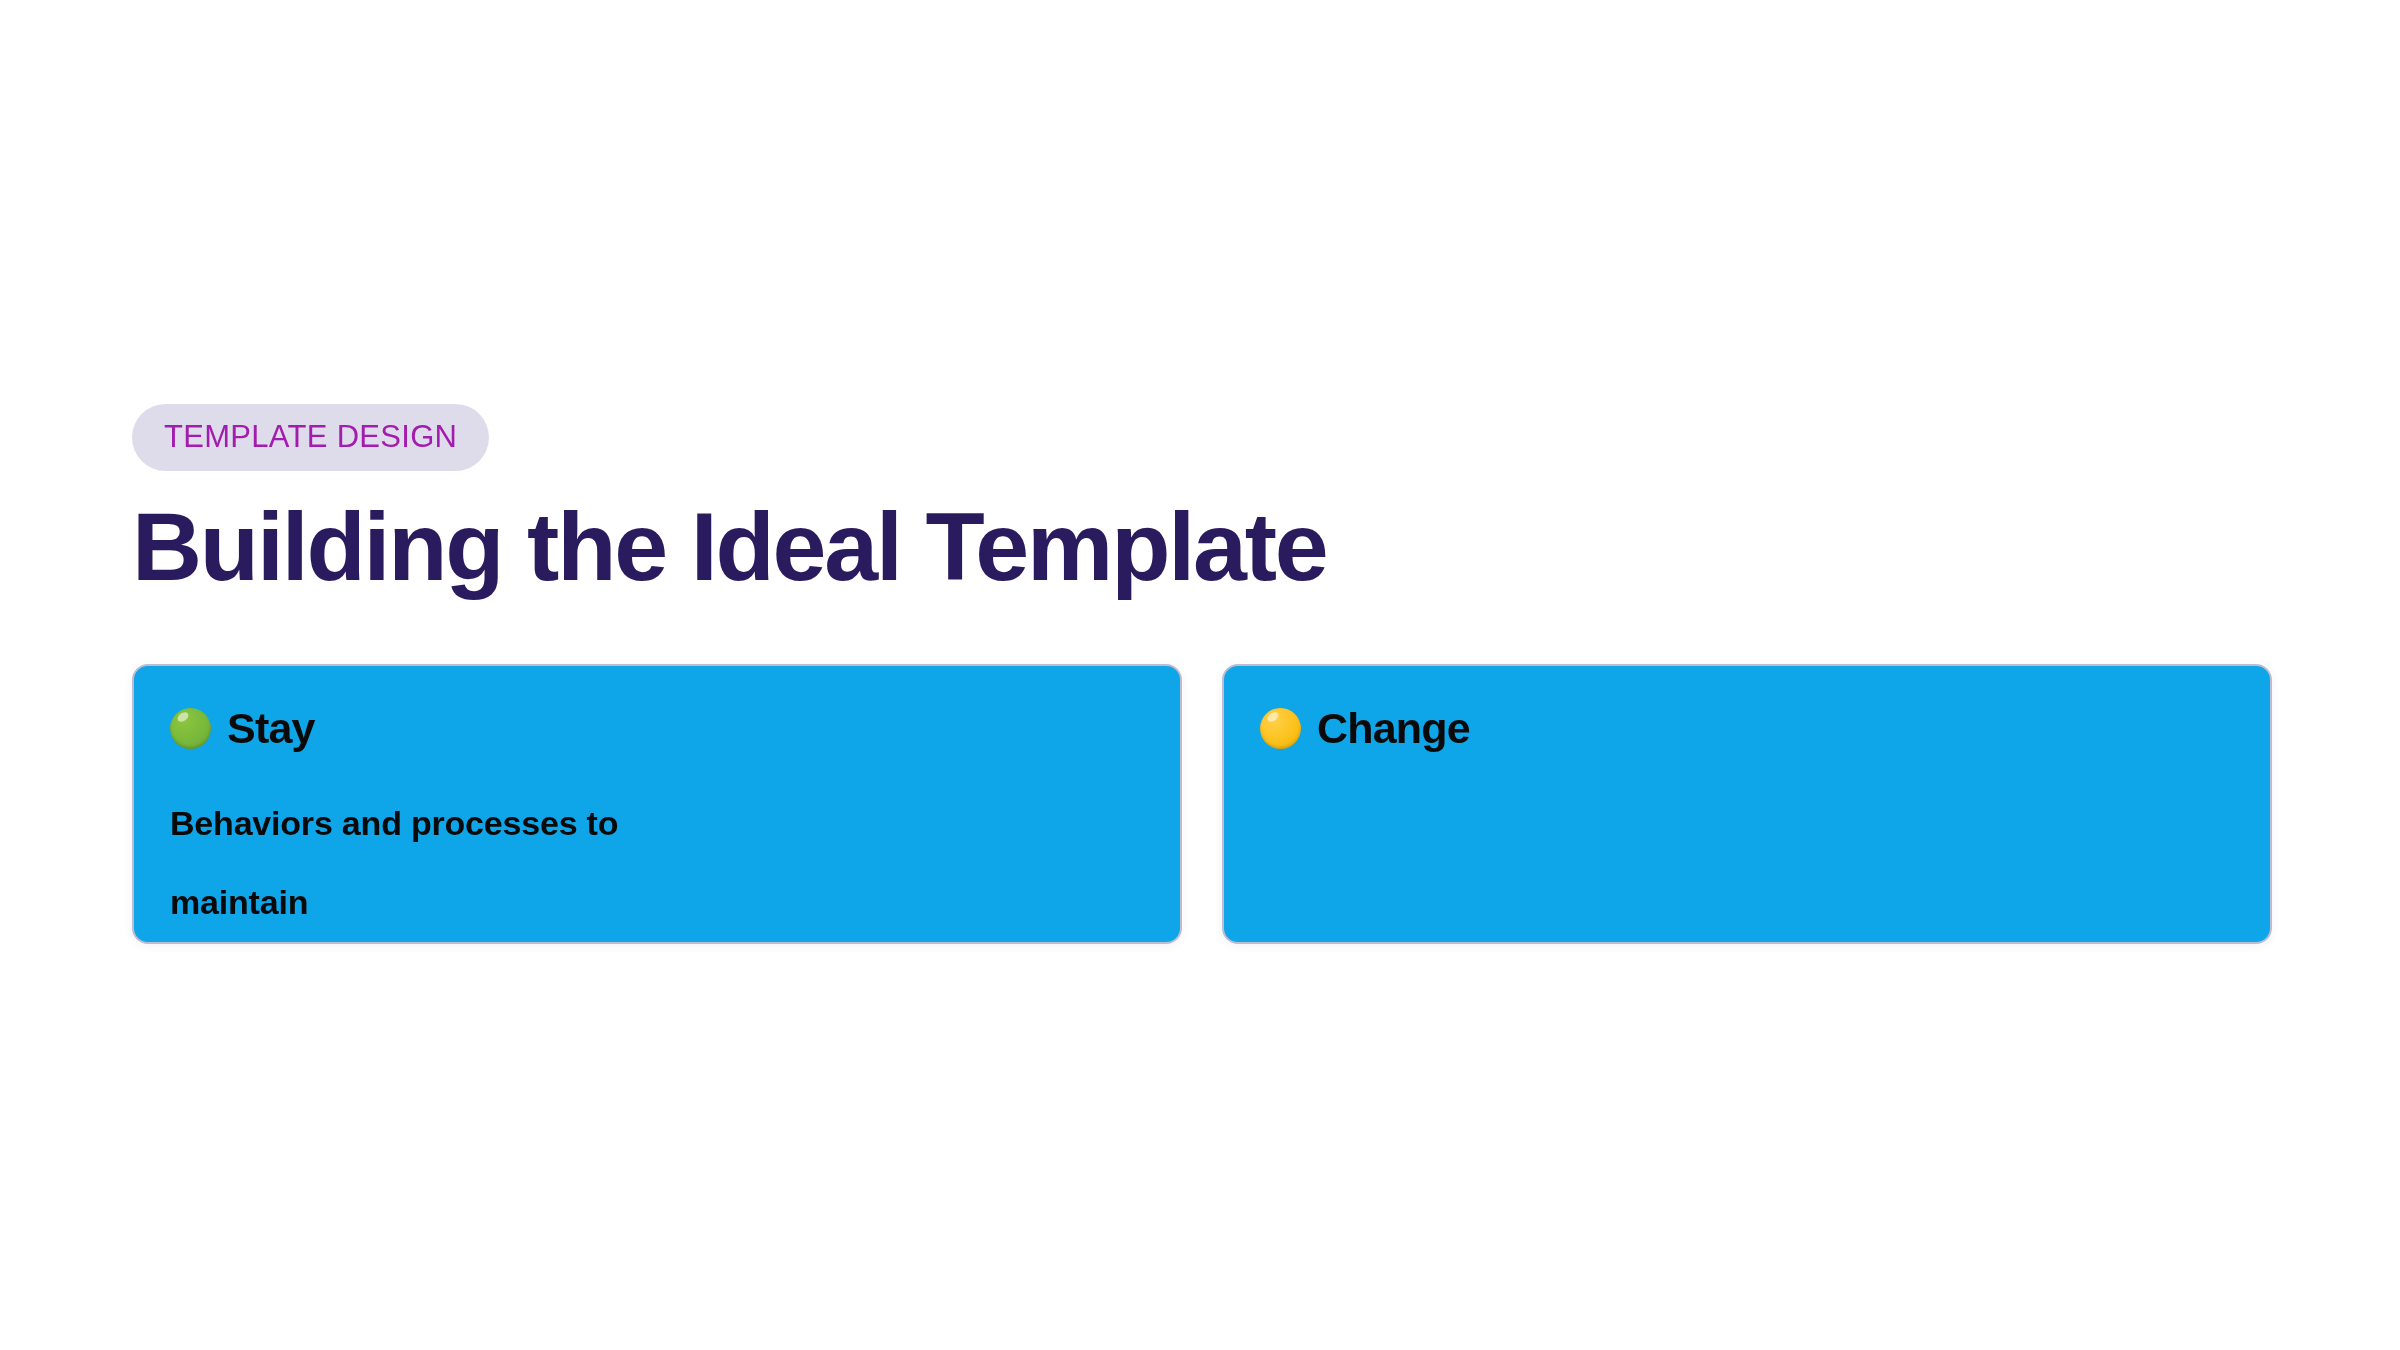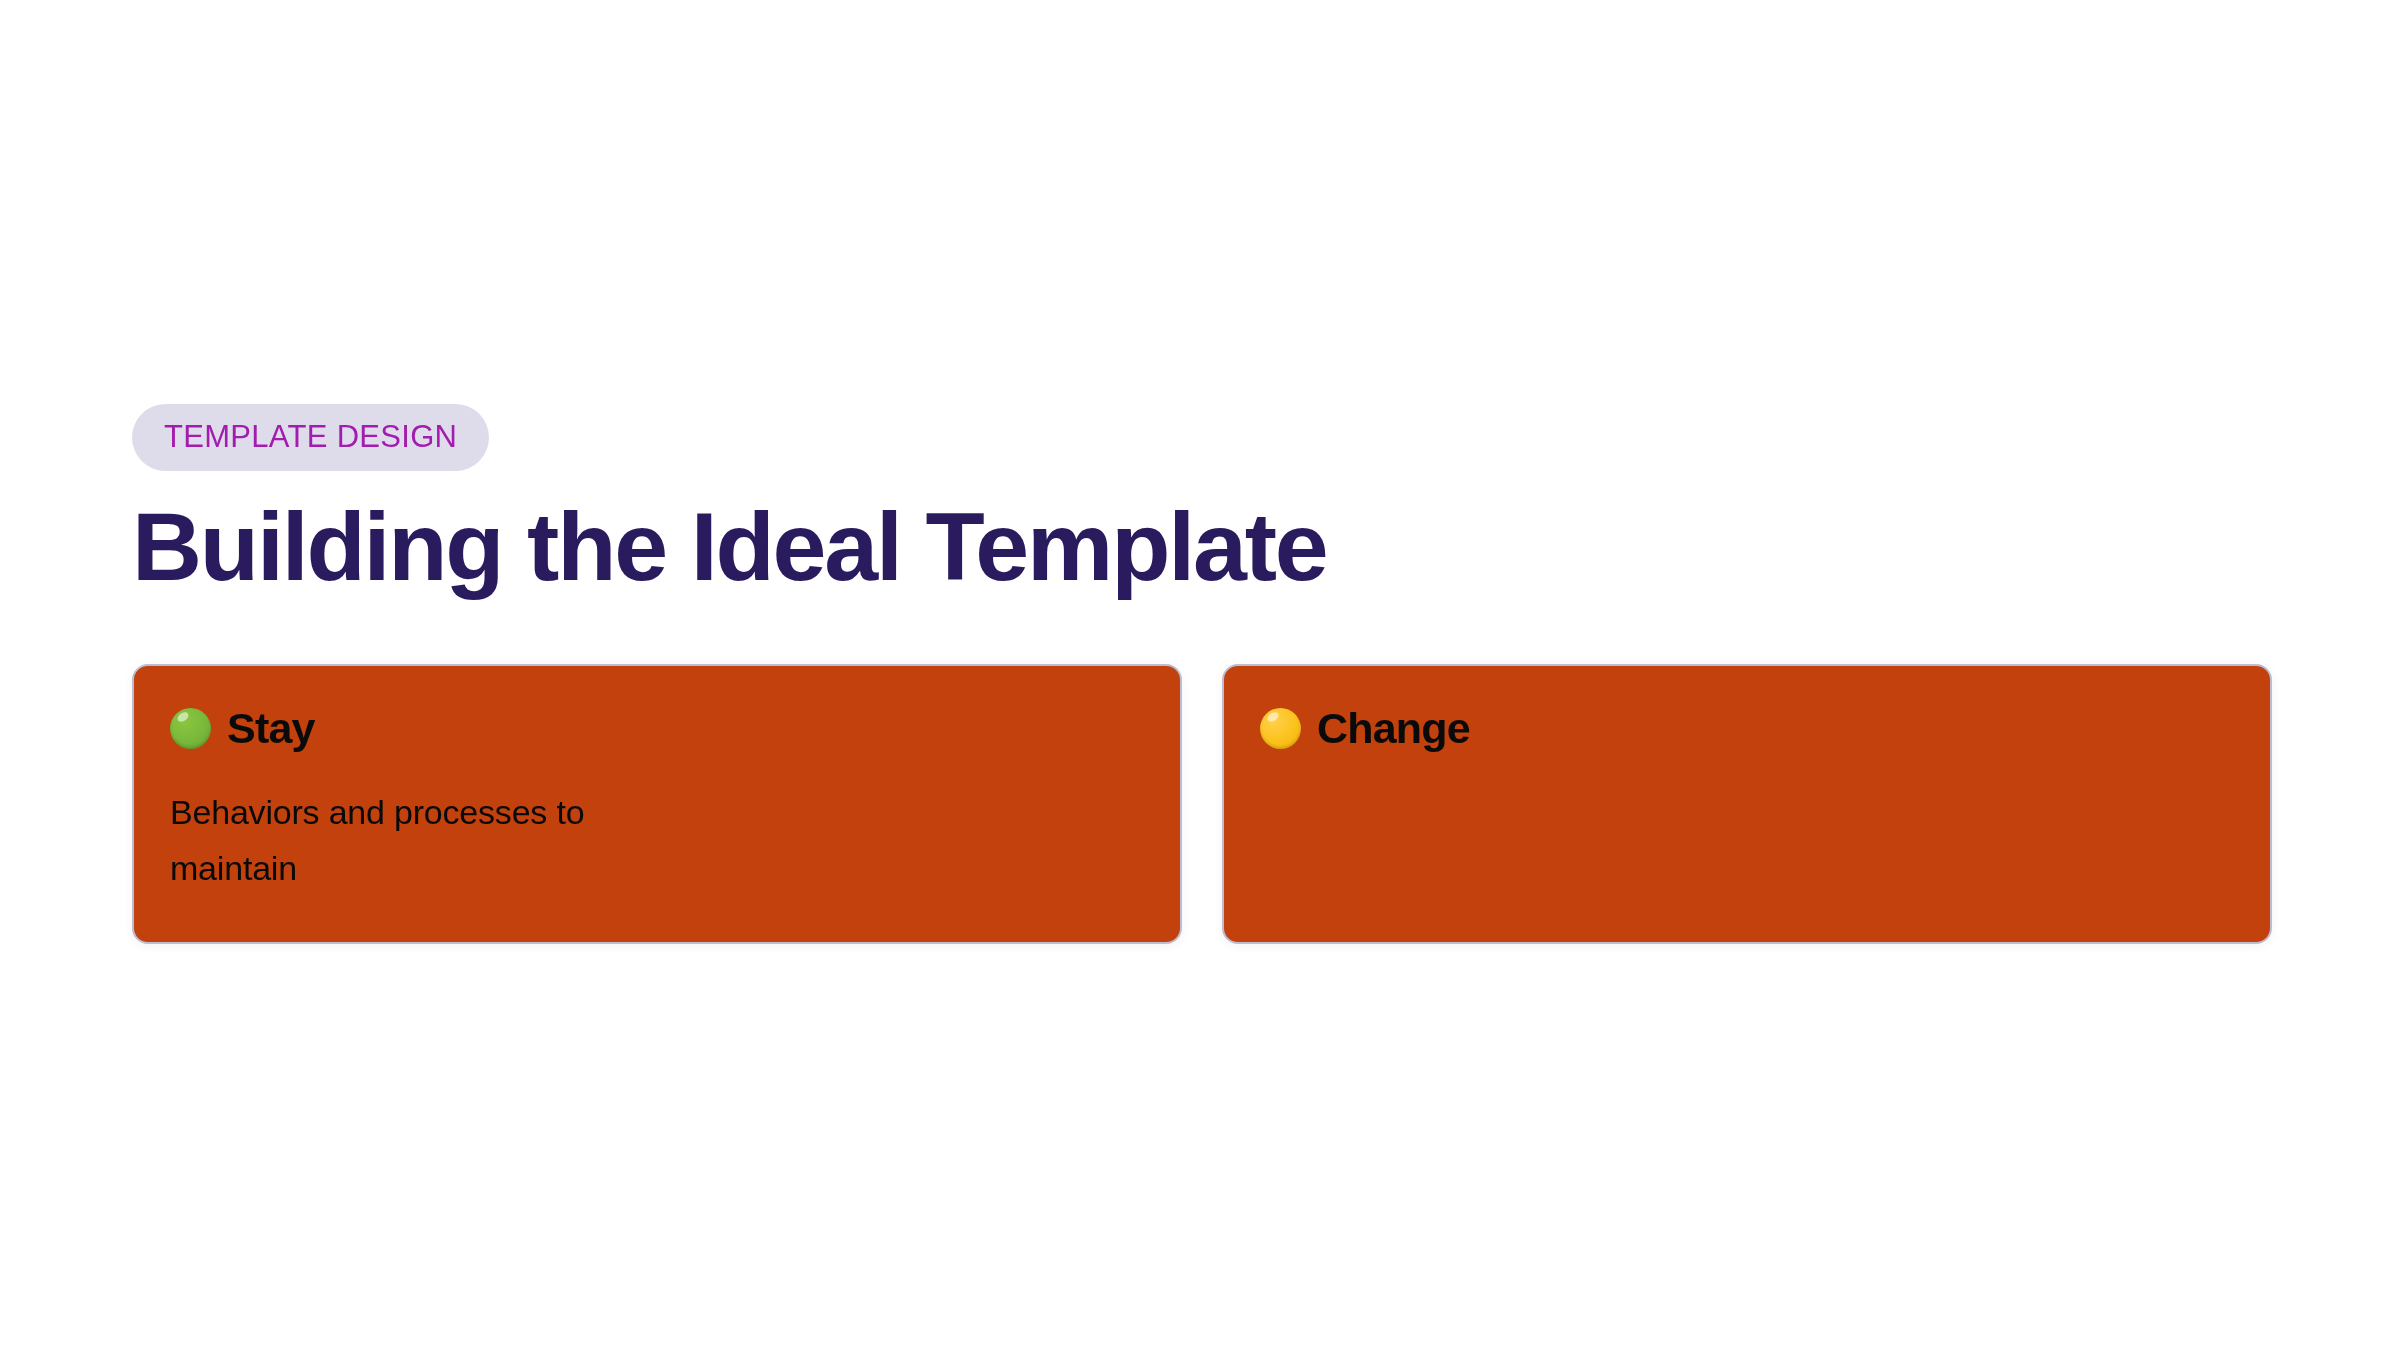--- a/index.html
+++ b/index.html
@@ -63,21 +63,21 @@
     display: flex;
     flex-direction: row;
     gap: 40px;
   }
 
   .card {
     flex: 1 1 0;
     min-width: 0;
     height: 280px;
     box-sizing: border-box;
-    background: #c2410c;
+    background: #0ea5e9;
     border: 2px solid #BDBCD1;
     border-radius: 16px;
     padding: 38px 36px 0 36px;
     box-shadow: 0 2px 10px rgba(80, 70, 120, 0.07);
   }
 
   .card-head {
     display: flex;
     flex-direction: row;
     align-items: center;
@@ -121,22 +121,22 @@
     line-height: 1;
     font-weight: 700;
     letter-spacing: -0.8px;
     color: #0A0A0A;
     white-space: nowrap;
   }
 
   .card-body {
     margin-top: 32px;
     font-size: 34px;
-    line-height: 56px;
-    font-weight: 400;
+    line-height: 79px;
+    font-weight: 700;
     letter-spacing: -0.2px;
     color: #0A0A0A;
     max-width: 470px;
   }
 </style>
 </head>
 <body>
 
 <div class="page">
 

